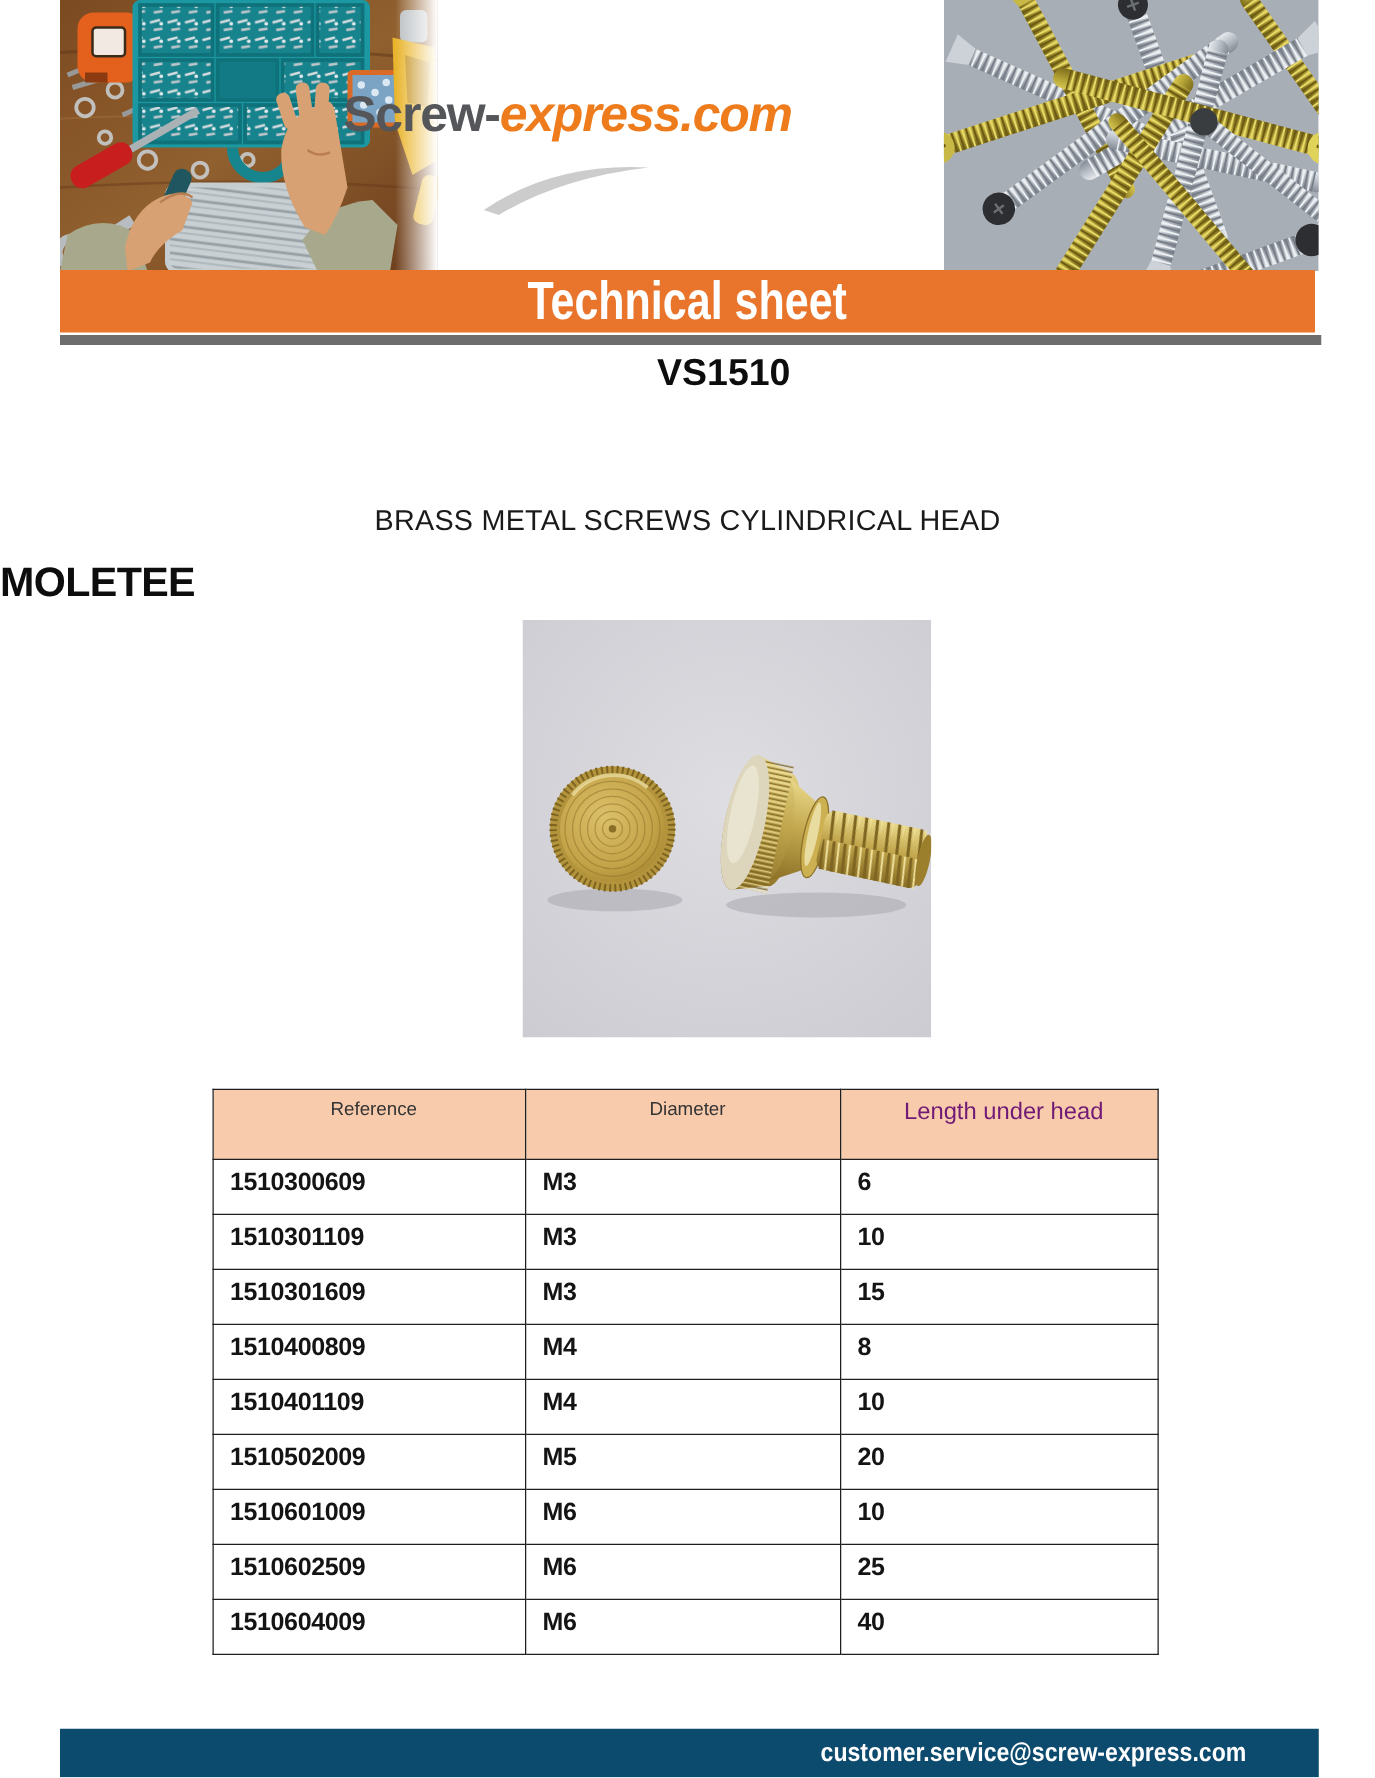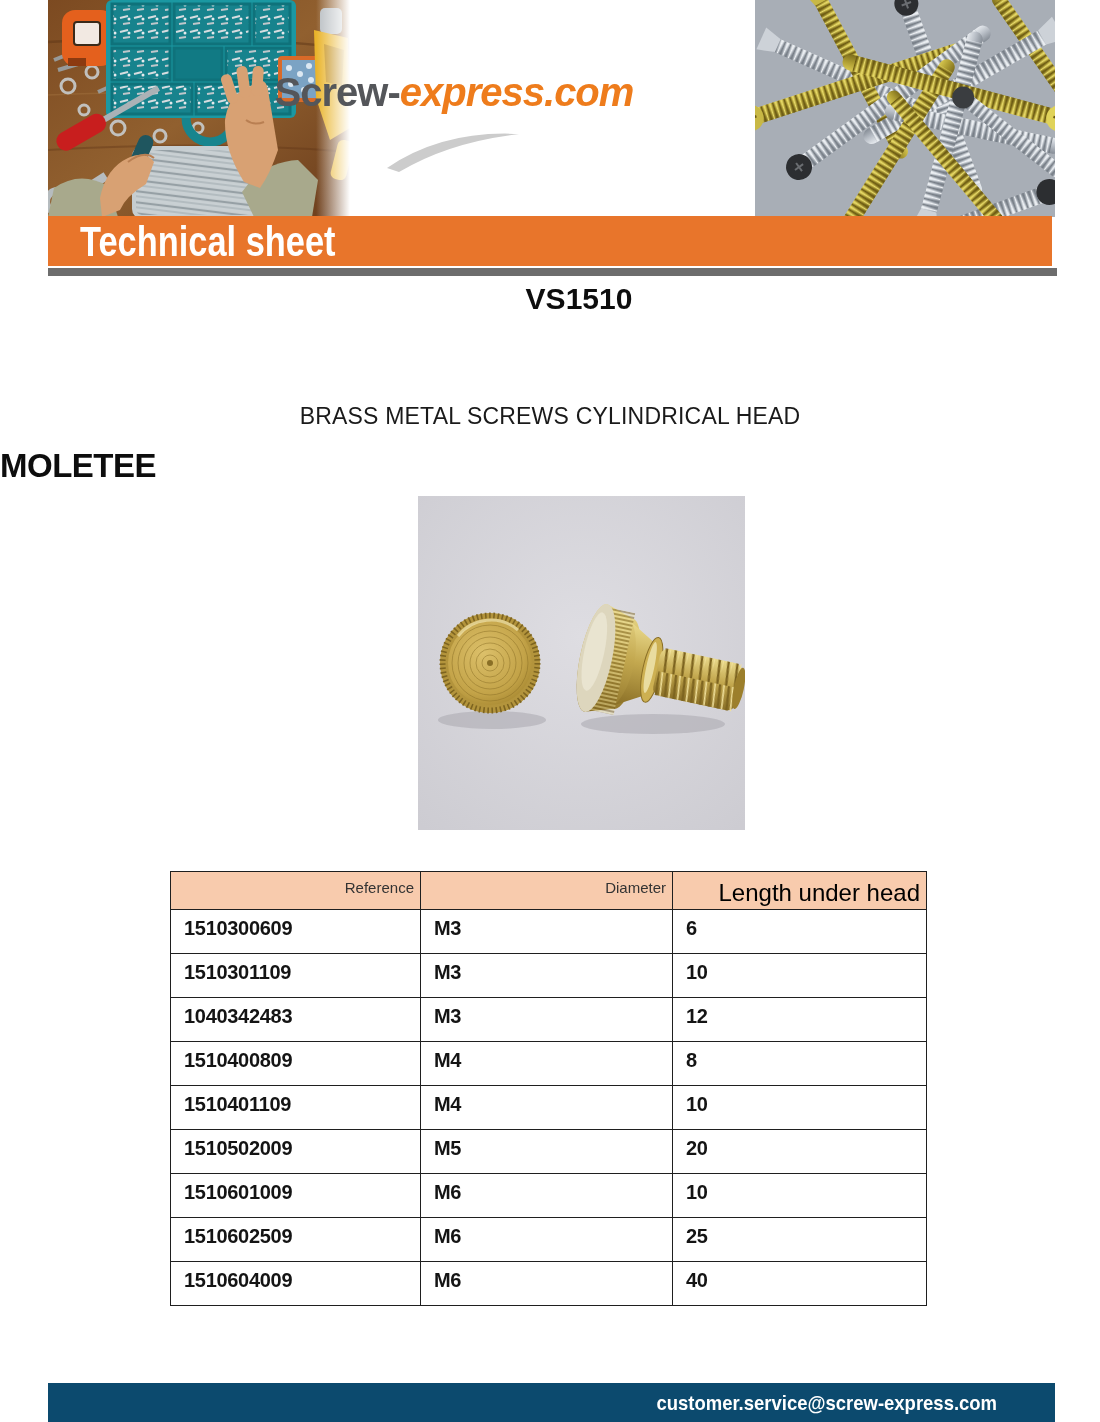--- a/index.html
+++ b/index.html
@@ -13,42 +13,42 @@
   .photo-left  { left:48px;  width:302px; }
   .photo-right { left:755px; width:300px; }
   .fade-right { position:absolute; top:0; right:0; width:34px; height:100%;
     background:linear-gradient(to right, rgba(255,255,255,0), #fff); }
   .logo { position:absolute; left:0; top:72px; width:908px; text-align:center;
     font-size:40px; font-weight:bold; letter-spacing:-1px; line-height:1; }
   .logo .lg1 { color:#54565a; }
   .logo .lg2 { color:#ee7c1c; font-style:italic; }
   .swoosh { position:absolute; left:385px; top:126px; width:150px; height:46px; }
   .banner { position:absolute; left:48px; top:216px; width:1004px; height:50px;
-    background:#e8752b; display:flex; align-items:center; justify-content:flex-start; }
+    background:#e8752b; display:flex; align-items:center; justify-content:center; }
   .banner-text { color:#fff; font-weight:bold; font-size:43px; line-height:1;
     transform:scaleX(0.8); letter-spacing:0; white-space:nowrap; }
   .graybar { position:absolute; left:48px; top:268px; width:1009px; height:8px; background:#6d6d6d; }
   
   .product-code { position:absolute; left:0; top:282px; width:1100px; padding-left:58px;
     box-sizing:border-box; text-align:center; font-size:30px; font-weight:bold; color:#0d0d0d; }
   .product-title { position:absolute; left:0; top:403px; width:1100px; text-align:center;
     font-size:23px; color:#1a1a1a; letter-spacing:0.2px; }
   .product-subtitle { position:absolute; left:0; top:447px; width:1100px; 
     font-size:33px; font-weight:bold; color:#0d0d0d; letter-spacing:-0.5px; }
   
   .product-image { position:absolute; left:418px; top:496px; width:327px; height:334px; }
   .product-image svg { display:block; width:100%; height:100%; }
   
   .spec-table { position:absolute; left:170px; top:871px; width:756px;
     border-collapse:collapse; table-layout:fixed; }
   .spec-table th, .spec-table td { border:1.5px solid #1f1f1f; vertical-align:top;
     padding:7px 6px 0 13px; overflow:hidden; white-space:nowrap; }
-  .spec-table th { background:#f8cbad; height:38px; box-sizing:border-box;
-    font-weight:normal; text-align:right; font-size:15px; color:#333; }
-  .spec-table th:nth-child(3) { font-size:24px; color:#000000;margin-top:36px; }
+  .spec-table th { background:#f8cbad; height:56px; box-sizing:border-box;
+    font-weight:normal; text-align:center; font-size:15px; color:#333; }
+  .spec-table th:nth-child(3) { font-size:19px; color:#701a75;margin-top:36px; }
   .spec-table td { height:44px; box-sizing:border-box; font-size:20px; font-weight:bold;
     color:#141414; letter-spacing:-0.3px; }
   .col1 { width:250px; } .col2 { width:252px; } .col3 { width:254px; }
   
   .footer { position:absolute; left:48px; top:1383px; width:1007px; height:39px;
     background:#0c4a6e; display:flex; align-items:center; justify-content:flex-end; }
   .footer-email { color:#fff; font-weight:bold; font-size:21px; margin-right:58px;
     transform:scaleX(0.88); transform-origin:right center; letter-spacing:0;
     text-decoration:none; white-space:nowrap; }
 </style>
@@ -353,23 +353,23 @@
           <td>1510300609</td>
           <td>M3</td>
           <td>6</td>
         </tr>
         <tr>
           <td>1510301109</td>
           <td>M3</td>
           <td>10</td>
         </tr>
         <tr>
-          <td>1040342483</td>
+          <td>1510301609</td>
           <td>M3</td>
-          <td>12</td>
+          <td>15</td>
         </tr>
         <tr>
           <td>1510400809</td>
           <td>M4</td>
           <td>8</td>
         </tr>
         <tr>
           <td>1510401109</td>
           <td>M4</td>
           <td>10</td>

